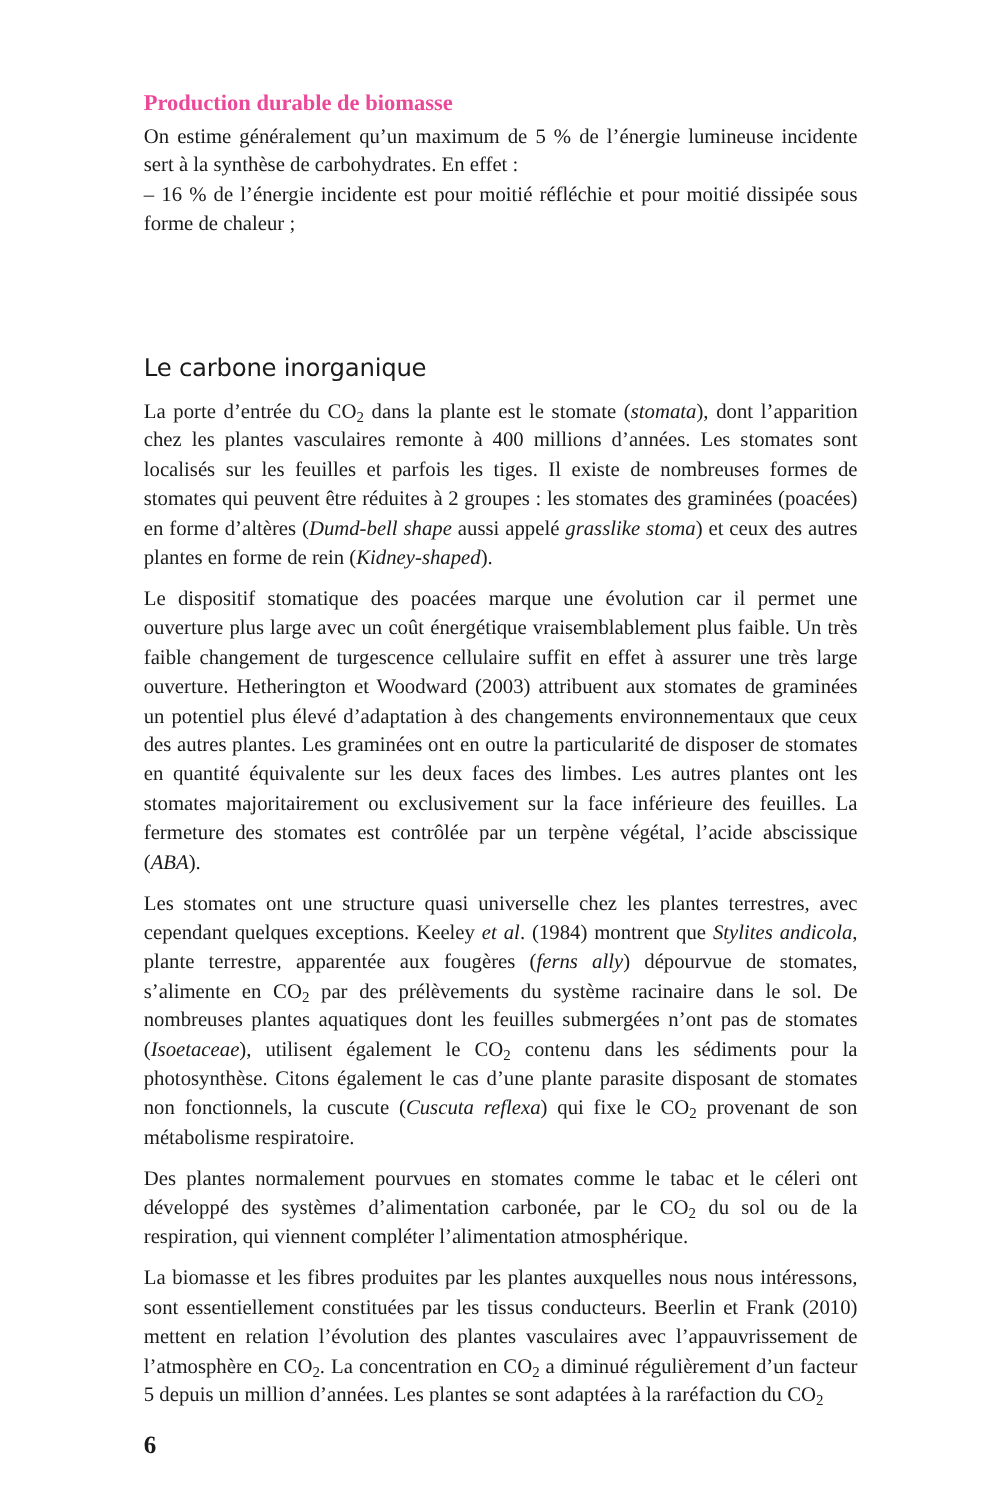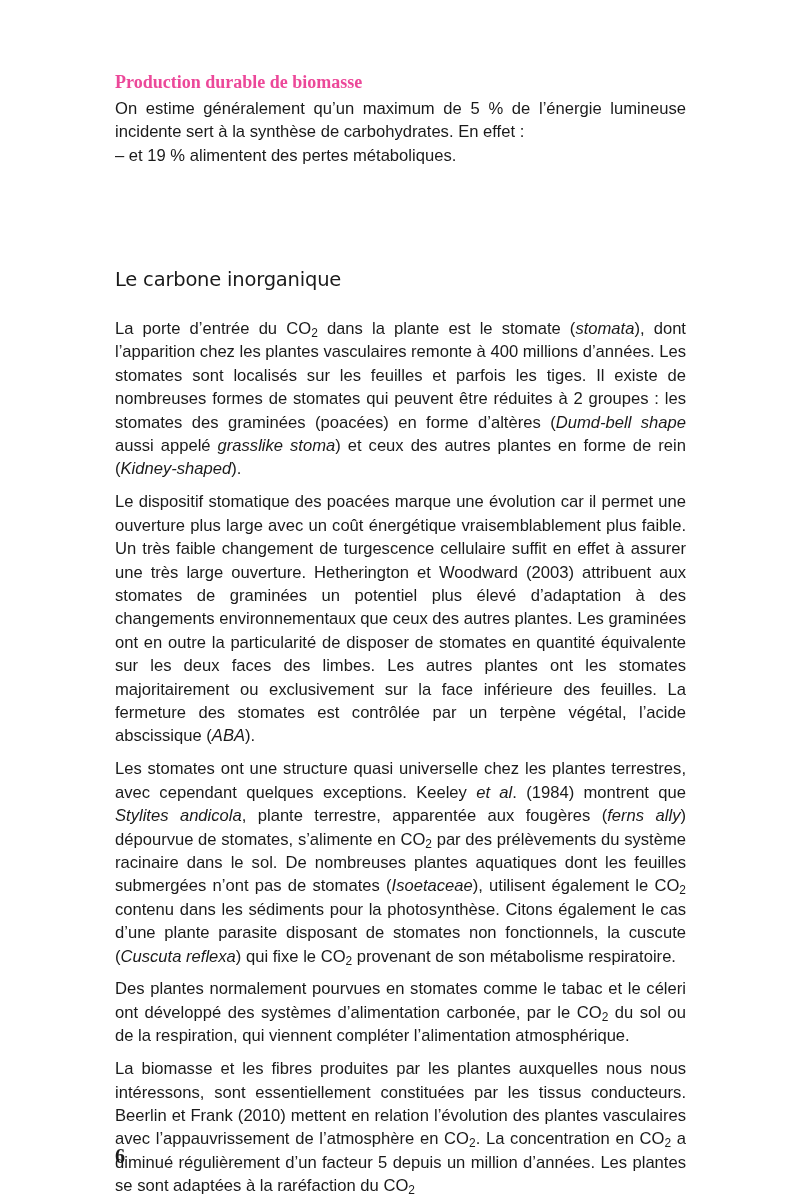--- a/index.html
+++ b/index.html
@@ -3,47 +3,47 @@
 <meta charset="utf-8">
 <style>
   html, body { margin: 0; padding: 0; background: #ffffff; }
   body { width: 800px; height: 1200px; position: relative; overflow: hidden; color: #1a1a1a; }
   .page { position: absolute; left: 115px; top: 0; width: 571px; }
   .running-head {
     position: absolute; left: 115px; top: 39px;
     font-family: "Liberation Serif", serif; font-weight: bold; font-size: 18px; color: #ec4899; margin-top: 33px;
   }
   .body-text {
-    font-family: Liberation Sans, sans-serif; font-size: 16.6px; line-height: 23.4px;
+    font-family: Liberation Serif, serif; font-size: 16.6px; line-height: 23.4px;
     text-align: justify; margin: 0;
   }
   .intro { position: absolute; top: 97px; left: 0; width: 571px; }
   .intro p { margin: 0; }
   .heading {
-    position: absolute; top: 268px; left: 0;
+    position: absolute; top: 283px; left: 0;
     font-family: "DejaVu Sans", sans-serif; font-size: 19.5px; font-weight: normal; margin: 0; color: #1a1a1a;
     letter-spacing: -0.2px;
   }
   .section { position: absolute; top: 317px; left: 0; width: 571px; }
   .section p { margin: 0 0 9.5px 0; }
   sub { font-size: 0.72em; vertical-align: -0.28em; line-height: 0; }
   .folio {
     position: absolute; left: 115px; top: 1145px;
     font-family: "Liberation Serif", serif; font-weight: bold; font-size: 20px;
   }
 </style>
 </head>
 <body>
 
 <div class="running-head">Production durable de biomasse</div>
 
 <div class="page">
   <div class="intro body-text">
     <p>On estime généralement qu’un maximum de 5 % de l’énergie lumineuse incidente sert à la synthèse de carbohydrates. En effet :</p>
-    <p>– et 19 % alimentent des pertes métaboliques.</p>
+    <p>– 16 % de l’énergie incidente est pour moitié réfléchie et pour moitié dissipée sous forme de chaleur ;</p>
   </div>
 
   <h2 class="heading">Le carbone inorganique</h2>
 
   <div class="section body-text">
 
     <p><span>La porte d’entrée du CO</span><sub>2</sub><span> dans la plante est le stomate (</span><i>stomata</i><span>), dont l’apparition chez les plantes vasculaires remonte à 400 millions d’années. Les stomates sont localisés sur les feuilles et parfois les tiges. Il existe de nombreuses formes de stomates qui peuvent être réduites à 2 groupes : les stomates des graminées (poacées) en forme d’altères (</span><i>Dumd-bell shape</i><span> aussi appelé </span><i>grasslike stoma</i><span>) et ceux des autres plantes en forme de rein (</span><i>Kidney-shaped</i><span>).</span></p>
 
     <p><span>Le dispositif stomatique des poacées marque une évolution car il permet une ouverture plus large avec un coût énergétique vraisemblablement plus faible. Un très faible changement de turgescence cellulaire suffit en effet à assurer une très large ouverture. Hetherington et Woodward (2003) attribuent aux stomates de graminées un potentiel plus élevé d’adaptation à des changements environnementaux que ceux des autres plantes. Les graminées ont en outre la particularité de disposer de stomates en quantité équivalente sur les deux faces des limbes. Les autres plantes ont les stomates majoritairement ou exclusivement sur la face inférieure des feuilles. La fermeture des stomates est contrôlée par un terpène végétal, l’acide abscissique (</span><i>ABA</i><span>).</span></p>
 

